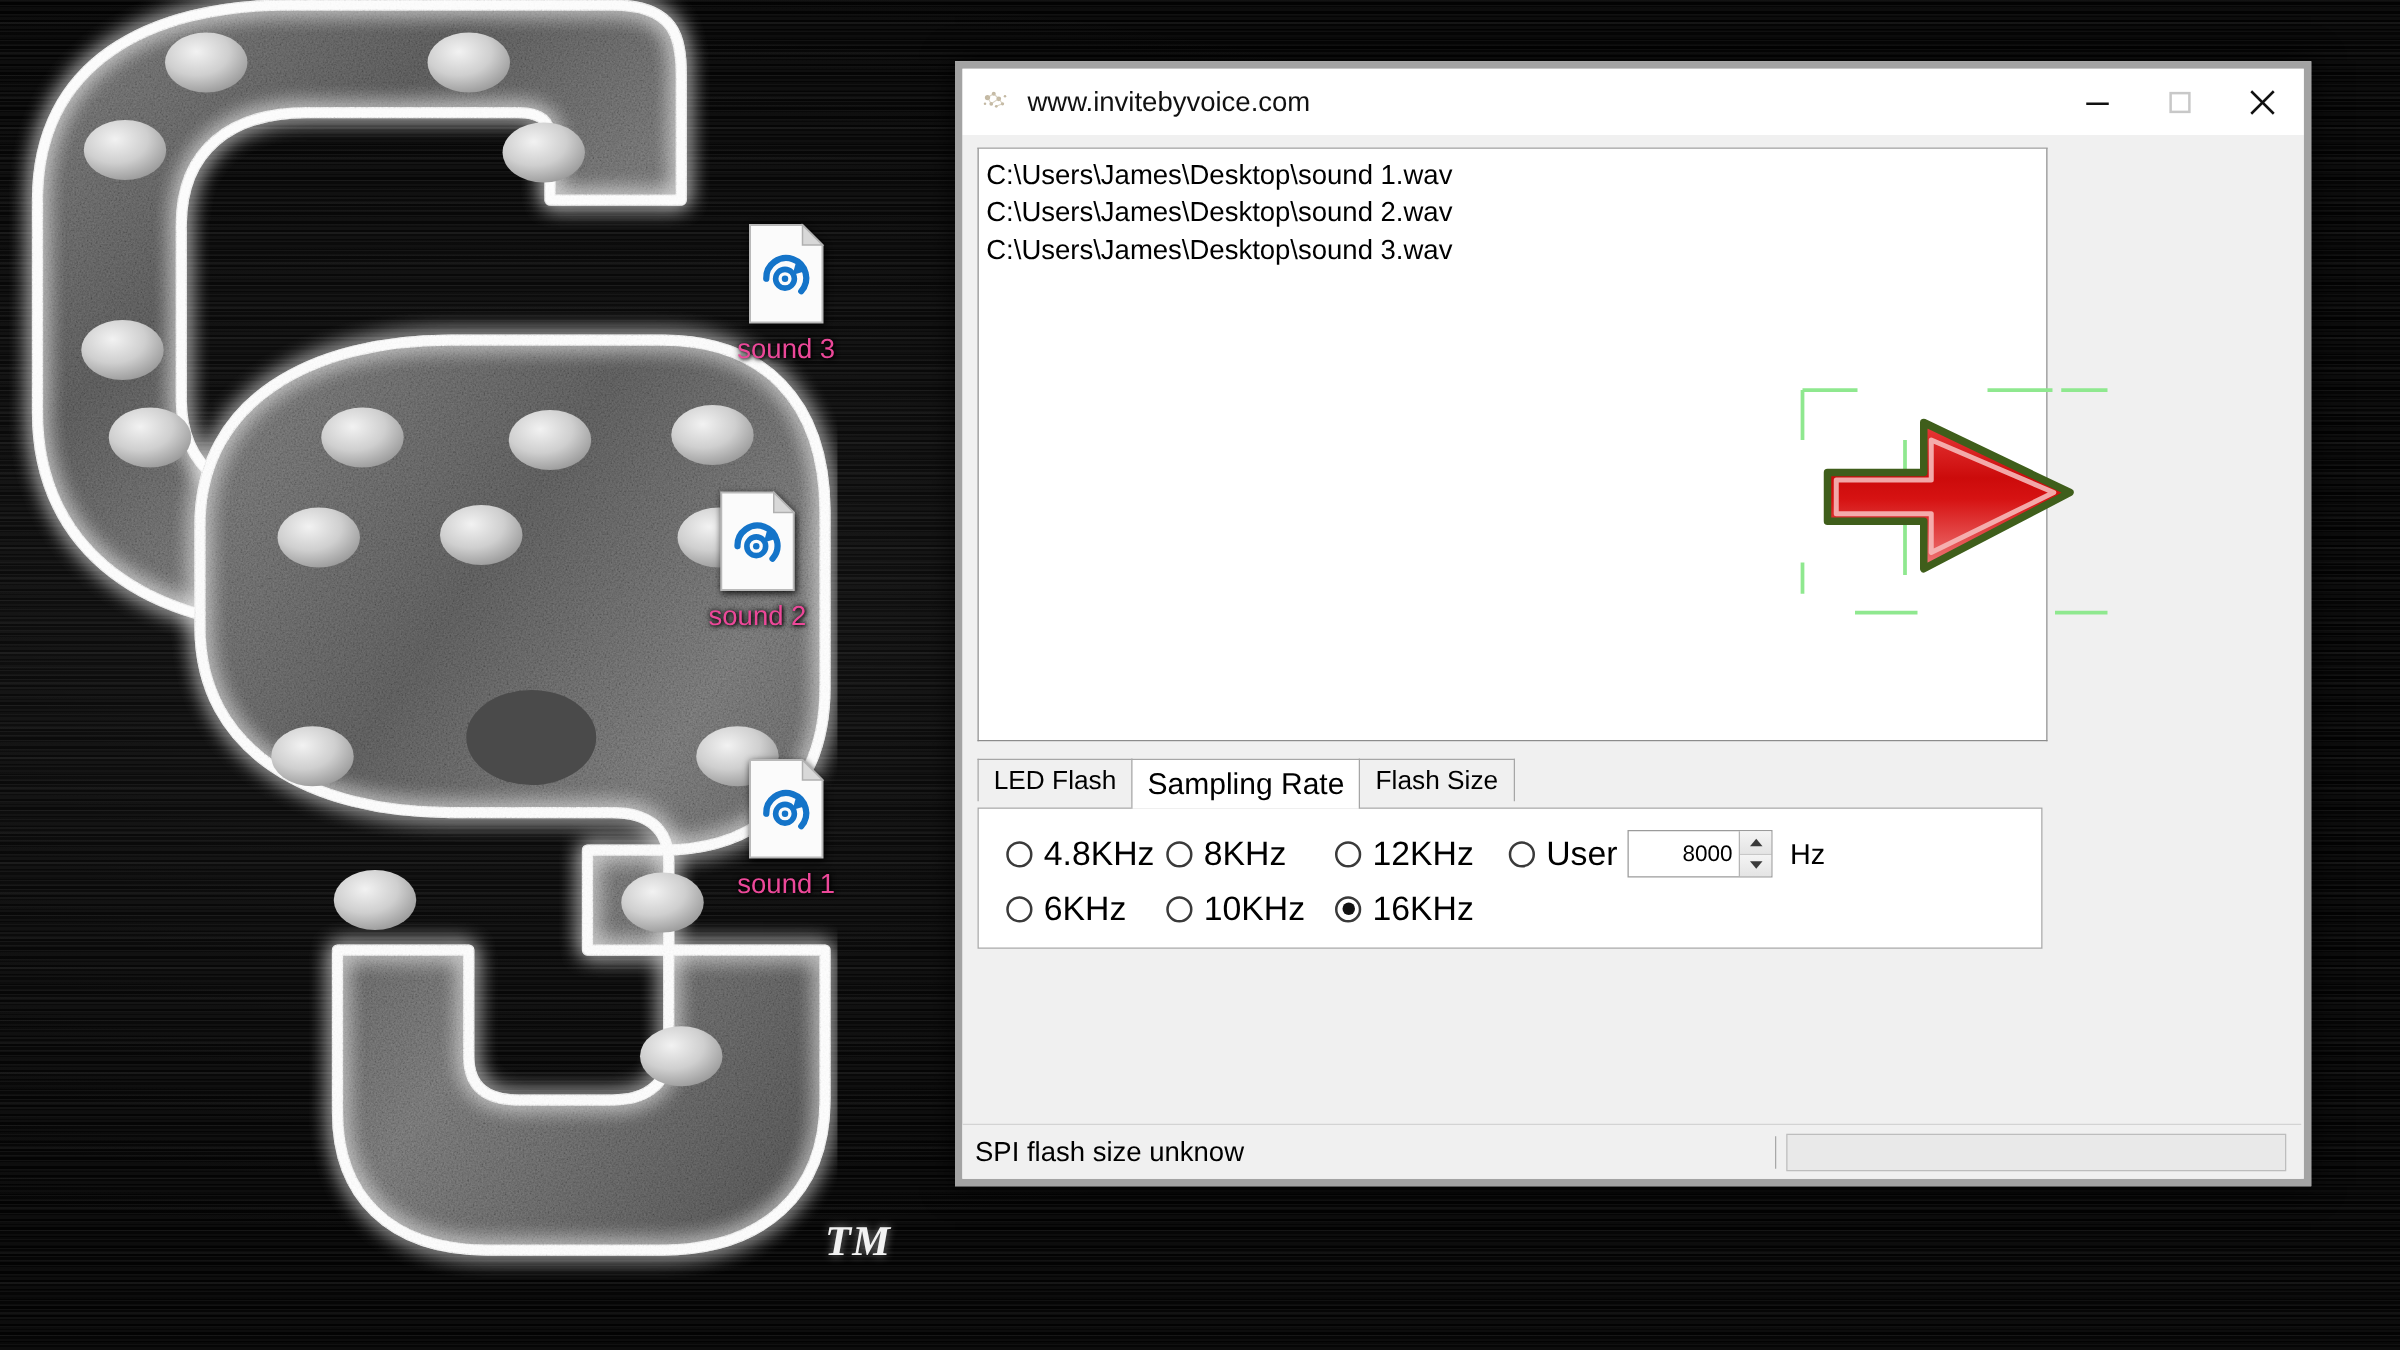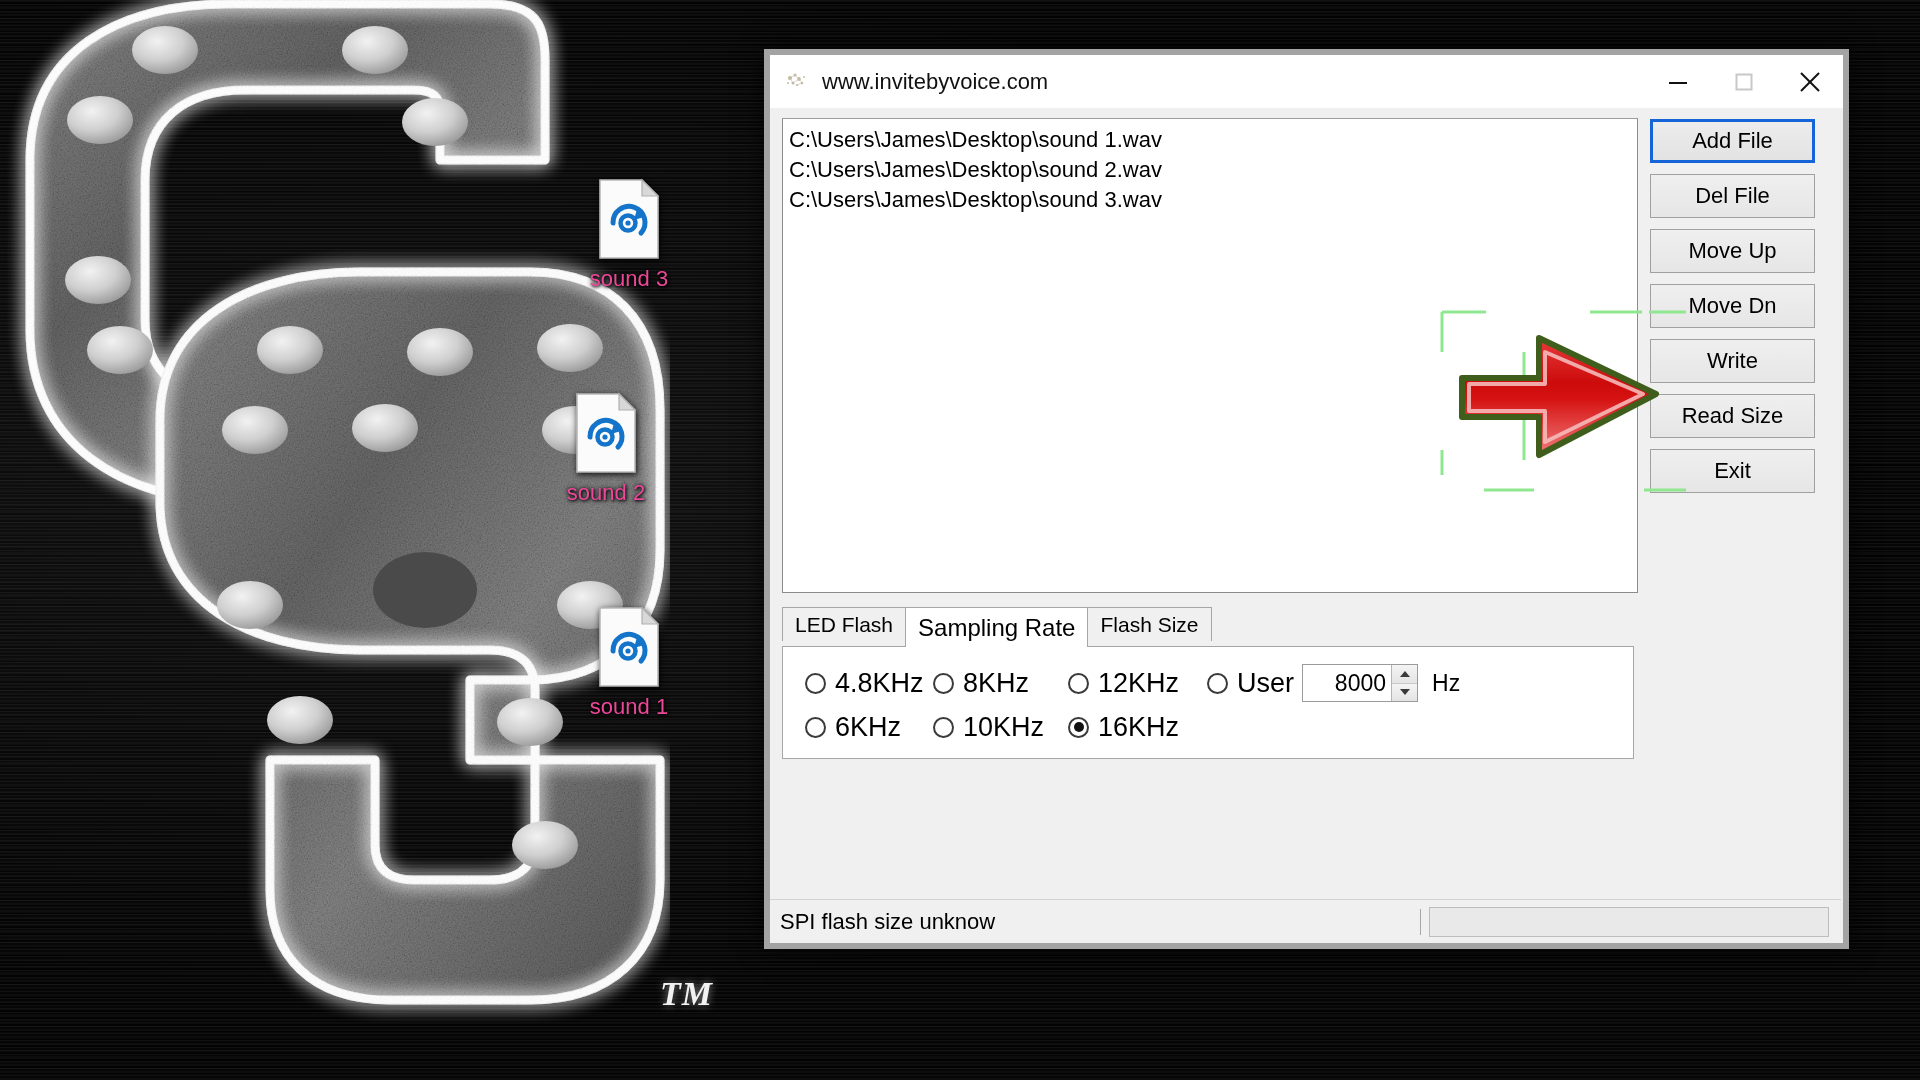--- a/index.html
+++ b/index.html
@@ -287,21 +287,21 @@
     background: #fff;
     height: 38px;
     width: 116px;
   }
   #spin-val {
     flex: 1;
     display: flex;
     align-items: center;
     justify-content: flex-end;
     padding-right: 5px;
-    font-size: 23px;
+    font-size: 18px;
     color: #000;
     font-family: "Liberation Sans", sans-serif;
   }
   #spin-arrows {
     width: 26px;
     display: flex;
     flex-direction: column;
     border-left: 1px solid #b5b5b5;
   }
   .spin-arrow {
@@ -543,29 +543,20 @@
   <div id="client">
 
     <div id="upper-row">
 
       <div id="file-list">
         <div class="file-row">C:\Users\James\Desktop\sound 1.wav</div>
         <div class="file-row">C:\Users\James\Desktop\sound 2.wav</div>
         <div class="file-row">C:\Users\James\Desktop\sound 3.wav</div>
       </div>
 
-      <div id="btn-col">
-        <div class="win-btn focused">Add File</div>
-        <div class="win-btn">Del File</div>
-        <div class="win-btn">Move Up</div>
-        <div class="win-btn">Move Dn</div>
-        <div class="win-btn">Write</div>
-        <div class="win-btn">Read Size</div>
-        <div class="win-btn">Exit</div>
-      </div>
     </div>
 
     <div id="tab-area">
       <div id="tab-strip">
         <div class="tab">LED Flash</div>
         <div class="tab active">Sampling Rate</div>
         <div class="tab">Flash Size</div>
       </div>
 
       <div id="tab-panel">

